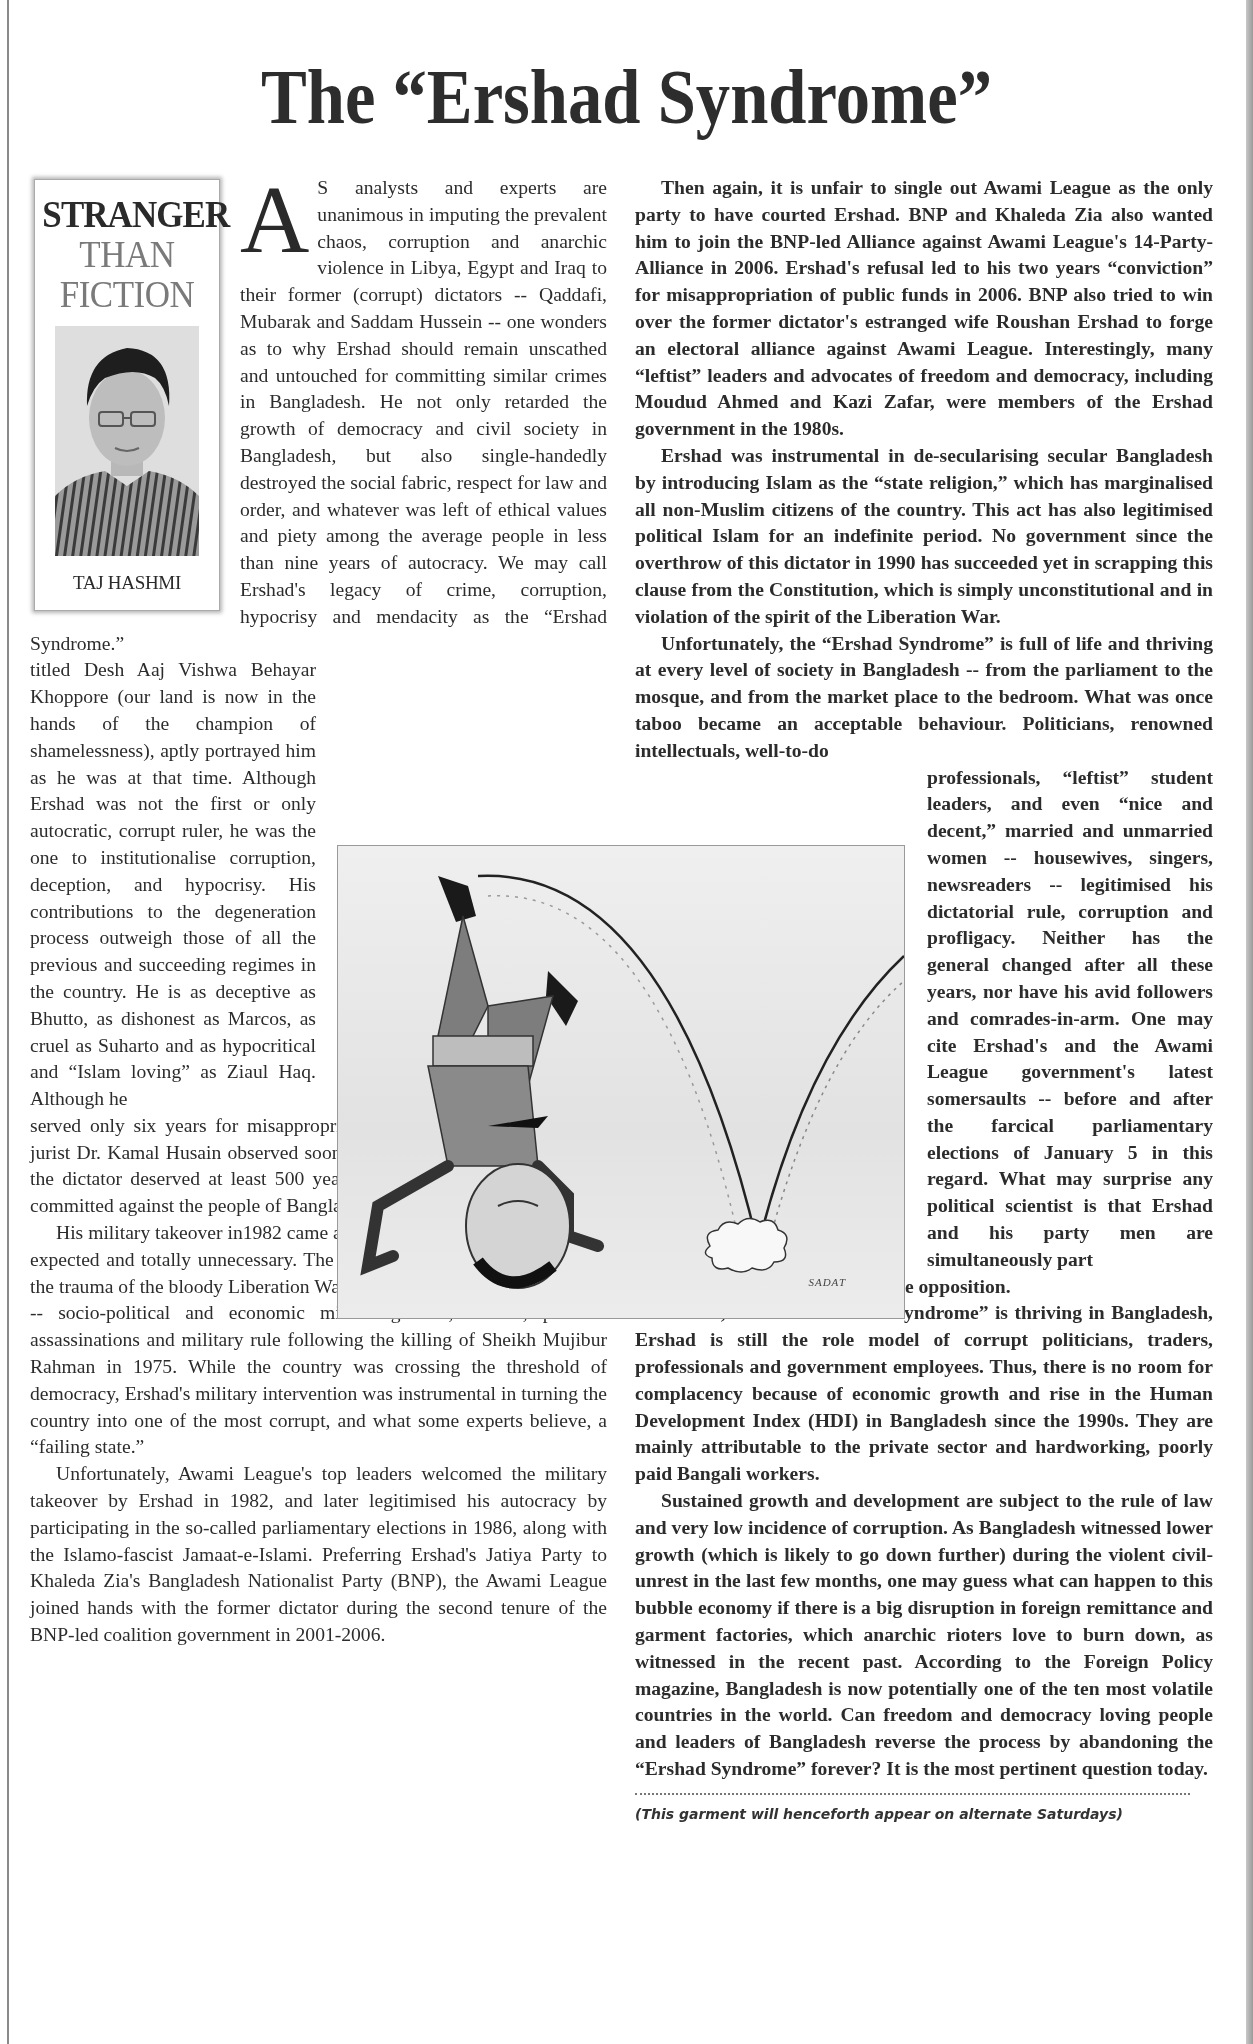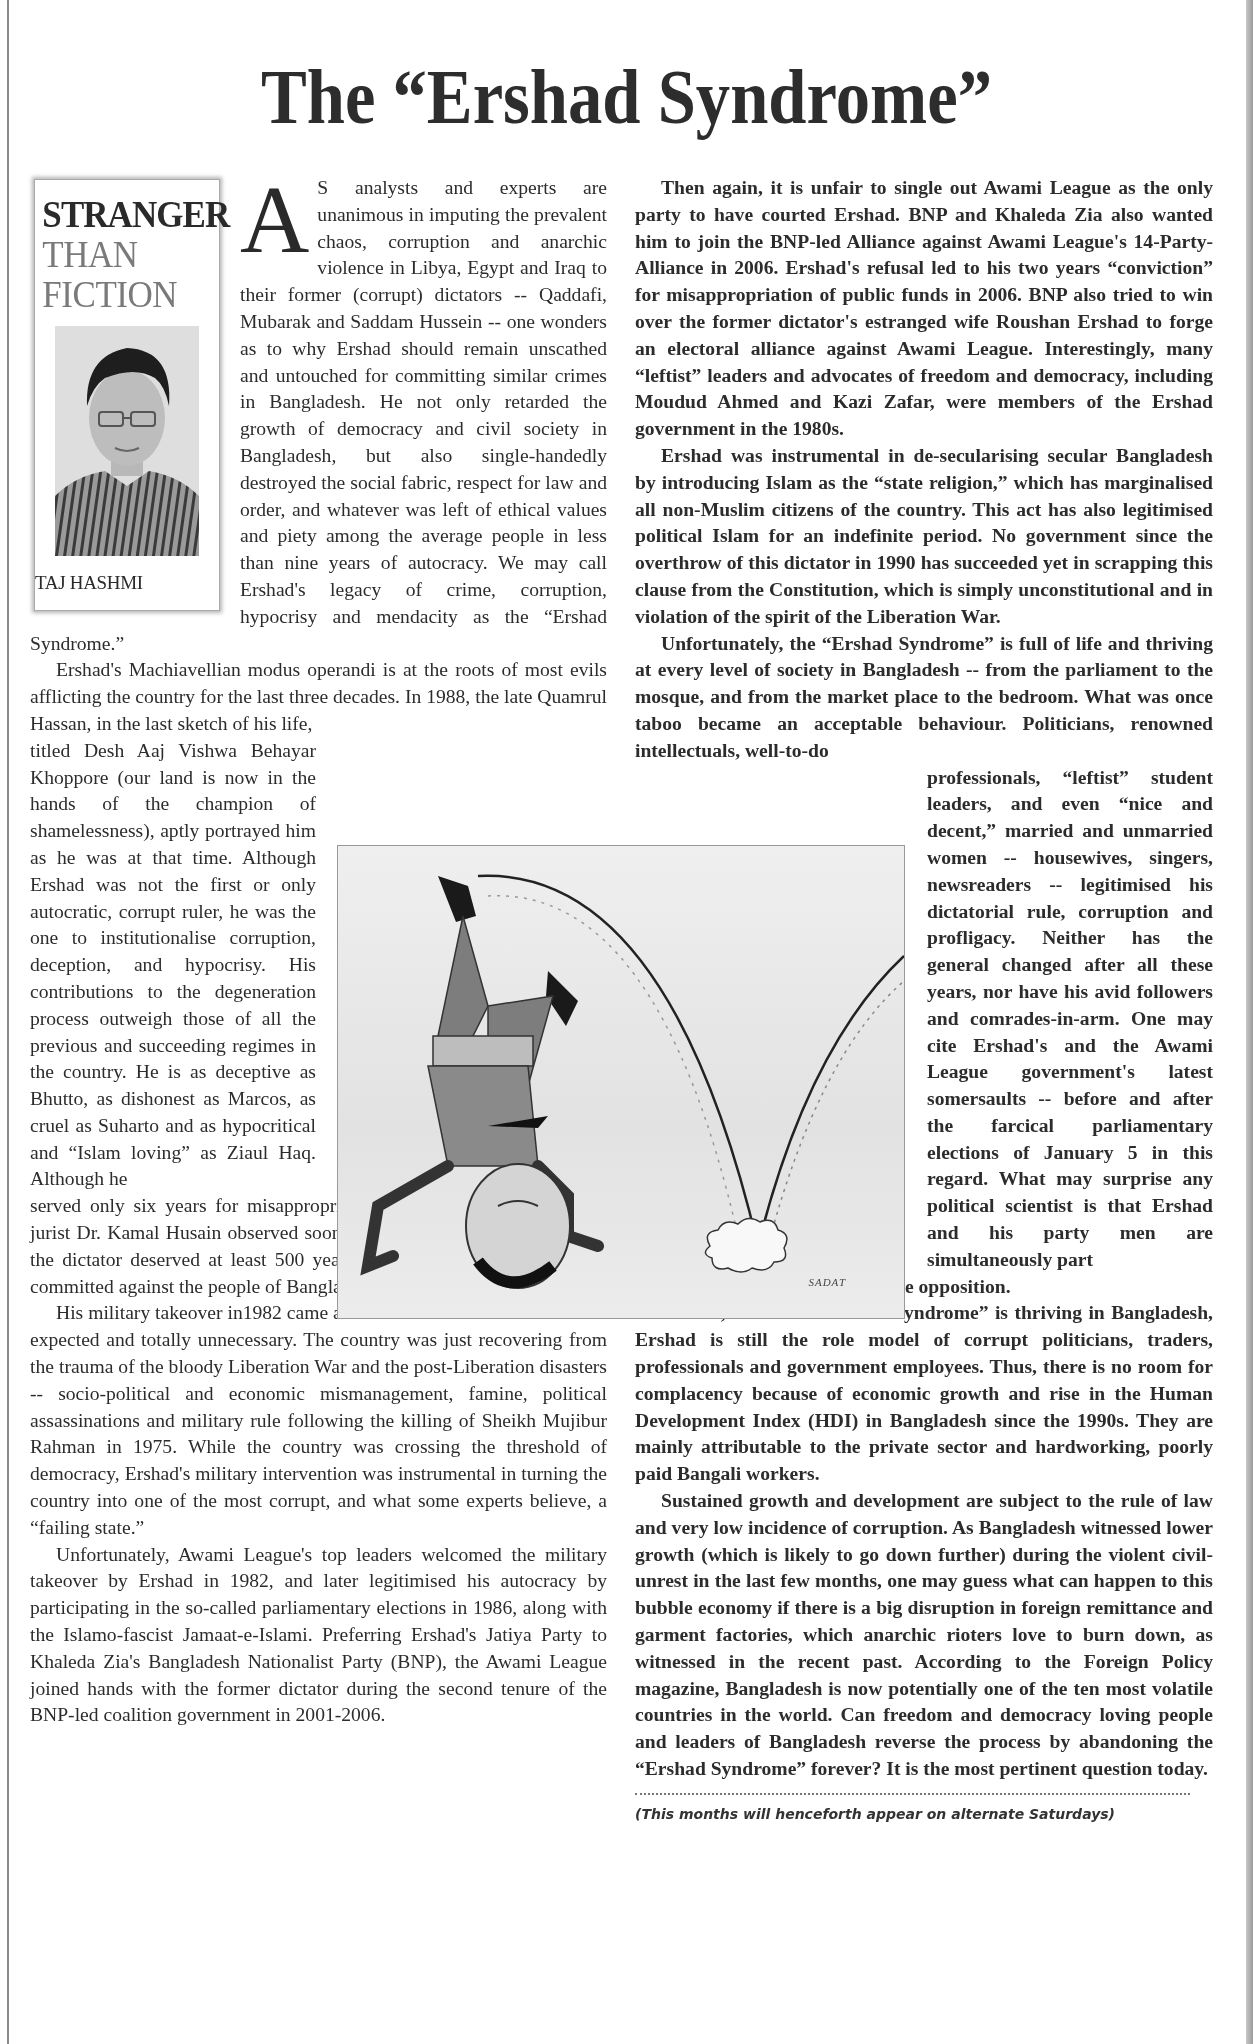--- a/index.html
+++ b/index.html
@@ -23,21 +23,21 @@
   .text p { text-indent: 26px; }
   .text p.noindent { text-indent: 0; }
 
   
   .col1 { position: absolute; left: 30px; top: 175px; width: 577px; }
   .col2 { position: absolute; left: 635px; top: 175px; width: 578px; font-weight: bold; }
 
   .column-box {
     float: left; width: 186px; height: 432px; margin: 4px 20px 8px 4px;
     border: 1px solid #aaa; box-shadow: 0 0 4px 2px #b5b5b5; background: #fff;
-    padding-top: 14px;
+    text-align: center; padding-top: 14px;
   }
   .column-box .kicker1 { font-size: 38px; line-height: 40px; font-weight: bold; color: #2a2a2a; letter-spacing: -1px; transform: scaleX(0.92); }
   .column-box .kicker2 { font-size: 38px; line-height: 40px; color: #7a7a7a; letter-spacing: -0.5px; transform: scaleX(0.92); }
   .portrait {
     width: 144px; height: 230px; margin: 12px auto 0 auto; position: relative; overflow: hidden;
     background: #dcdcdc;
   }
   .byline { font-size: 19px; font-weight: normal; color: #2a2a2a; margin-top: 14px; letter-spacing: -0.3px; }
 
   .dropcap {
@@ -87,37 +87,36 @@
         <rect x="44" y="86" width="24" height="14" rx="3" fill="none" stroke="#555" stroke-width="2"></rect>
         <rect x="76" y="86" width="24" height="14" rx="3" fill="none" stroke="#555" stroke-width="2"></rect>
         <line x1="68" y1="92" x2="76" y2="92" stroke="#555" stroke-width="2"></line>
         <path d="M60 122 Q72 128 84 122" stroke="#666" stroke-width="2" fill="none"></path>
       </svg>
     </div>
     <div class="byline">TAJ HASHMI</div>
   </div>
 
   <p class="noindent"><span class="dropcap">A</span><span>S analysts and experts are unanimous in imputing the prevalent chaos, corruption and anarchic violence in Libya, Egypt and Iraq to their former (corrupt) dictators -- Qaddafi, Mubarak and Saddam Hussein -- one wonders as to why Ershad should remain unscathed and untouched for committing similar crimes in Bangladesh. He not only retarded the growth of democracy and civil society in Bangladesh, but also single-handedly destroyed the social fabric, respect for law and order, and whatever was left of ethical values and piety among the average people in less than nine years of autocracy. We may call Ershad's legacy of crime, corruption, hypocrisy and mendacity as the “Ershad Syndrome.”</span></p>
-  <p>Ershad's Machiavellian modus operandi is at the roots of most evils afflicting the country for the last three decades. In 1988, the late Quamrul Hassan, in the last sketch of his life,</p>
   <p class="noindent narrow-l">titled Desh Aaj Vishwa Behayar Khoppore (our land is now in the hands of the champion of shameless­ness), aptly portrayed him as he was at that time. Although Ershad was not the first or only autocratic, corrupt ruler, he was the one to institution­alise corruption, deception, and hypocrisy. His contribu­tions to the degeneration process outweigh those of all the previous and succeeding regimes in the country. He is as deceptive as Bhutto, as dishonest as Marcos, as cruel as Suharto and as hypocriti­cal and “Islam loving” as Ziaul Haq. Although he</p>
   <p class="noindent">served only six years for misappropriation of public funds, renowned jurist Dr. Kamal Husain observed soon after his overthrow in 1990, that the dictator deserved at least 500 years for the various crimes he had committed against the people of Bangladesh.</p>
   <p>His military takeover in1982 came as a bolt from the blue. It was least expected and totally unnecessary. The country was just recovering from the trauma of the bloody Liberation War and the post-Liberation disasters -- socio-political and economic mismanagement, famine, political assassinations and military rule following the killing of Sheikh Mujibur Rahman in 1975. While the country was crossing the threshold of democracy, Ershad's military intervention was instrumental in turning the country into one of the most corrupt, and what some experts believe, a “failing state.”</p>
   <p>Unfortunately, Awami League's top leaders welcomed the military takeover by Ershad in 1982, and later legiti­mised his autocracy by participating in the so-called parliamentary elections in 1986, along with the Islamo-fascist Jamaat-e-Islami. Preferring Ershad's Jatiya Party to Khaleda Zia's Bangladesh Nationalist Party (BNP), the Awami League joined hands with the former dictator during the second tenure of the BNP-led coalition gov­ernment in 2001-2006.</p>
 </div>
 
 <div class="col2 text">
   <p>Then again, it is unfair to single out Awami League as the only party to have courted Ershad. BNP and Khaleda Zia also wanted him to join the BNP-led Alliance against Awami League's 14-Party-Alliance in 2006. Ershad's refusal led to his two years “conviction” for misappropria­tion of public funds in 2006. BNP also tried to win over the former dictator's estranged wife Roushan Ershad to forge an electoral alliance against Awami League. Interestingly, many “leftist” leaders and advocates of freedom and democracy, including Moudud Ahmed and Kazi Zafar, were members of the Ershad government in the 1980s.</p>
   <p>Ershad was instrumental in de-secularising secular Bangladesh by introducing Islam as the “state religion,” which has marginalised all non-Muslim citizens of the country. This act has also legitimised political Islam for an indefinite period. No government since the overthrow of this dictator in 1990 has succeeded yet in scrapping this clause from the Constitution, which is simply unconstitu­tional and in violation of the spirit of the Liberation War.</p>
   <p>Unfortunately, the “Ershad Syndrome” is full of life and thriving at every level of society in Bangladesh -- from the parliament to the mosque, and from the market place to the bedroom. What was once taboo became an acceptable behaviour. Politicians, renowned intellectuals, well-to-do</p>
   <p class="noindent narrow-r">professionals, “leftist” stu­dent leaders, and even “nice and decent,” married and unmarried women -- house­wives, singers, newsreaders -- legitimised his dictatorial rule, corruption and profli­gacy. Neither has the general changed after all these years, nor have his avid followers and comrades-in-arm. One may cite Ershad's and the Awami League government's latest somersaults -- before and after the farcical parlia­mentary elections of January 5 in this regard. What may surprise any political scientist is that Ershad and his party men are simultaneously part</p>
   <p class="noindent">of the government and also of the opposition.</p>
   <p>In sum, while the “Ershad Syndrome” is thriving in Bangladesh, Ershad is still the role model of corrupt politi­cians, traders, professionals and government employees. Thus, there is no room for complacency because of eco­nomic growth and rise in the Human Development Index (HDI) in Bangladesh since the 1990s. They are mainly attributable to the private sector and hardworking, poorly paid Bangali workers.</p>
   <p>Sustained growth and development are subject to the rule of law and very low incidence of corruption. As Bangladesh witnessed lower growth (which is likely to go down further) during the violent civil-unrest in the last few months, one may guess what can happen to this bubble economy if there is a big disruption in foreign remittance and garment facto­ries, which anarchic rioters love to burn down, as witnessed in the recent past. According to the Foreign Policy magazine, Bangladesh is now potentially one of the ten most volatile countries in the world. Can freedom and democracy loving people and leaders of Bangladesh reverse the process by abandoning the “Ershad Syndrome” forever? It is the most pertinent question today.</p>
   <div class="sep"></div>
-  <div class="footnote2">(This months will henceforth appear on alternate Saturdays)</div>
+  <div class="footnote2">(This garment will henceforth appear on alternate Saturdays)</div>
 </div>
 
 <div class="cartoon">
   <svg width="568" height="474" viewBox="0 0 568 474">
 
     <path d="M140 30 Q330 20 420 400" stroke="#222" stroke-width="2.5" fill="none"></path>
     <path d="M150 50 Q320 40 400 390" stroke="#999" stroke-width="1.5" fill="none" stroke-dasharray="3 6"></path>
     <path d="M420 400 Q470 200 566 110" stroke="#222" stroke-width="2.5" fill="none"></path>
     <path d="M430 400 Q480 210 566 135" stroke="#888" stroke-width="1.5" fill="none" stroke-dasharray="3 5"></path>
 

